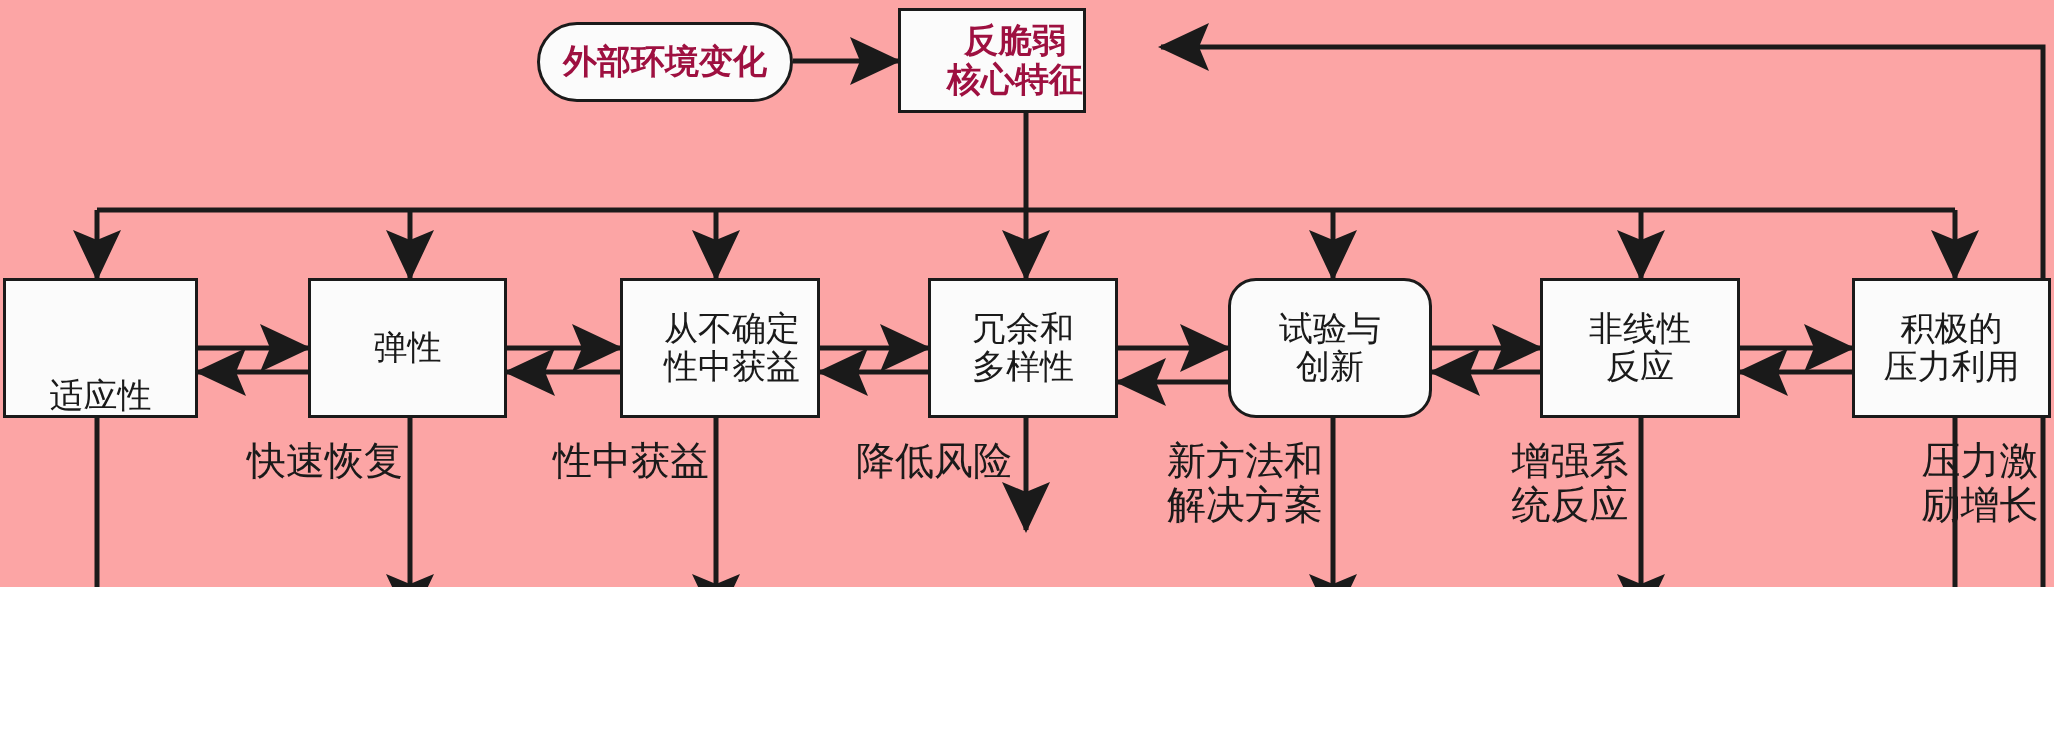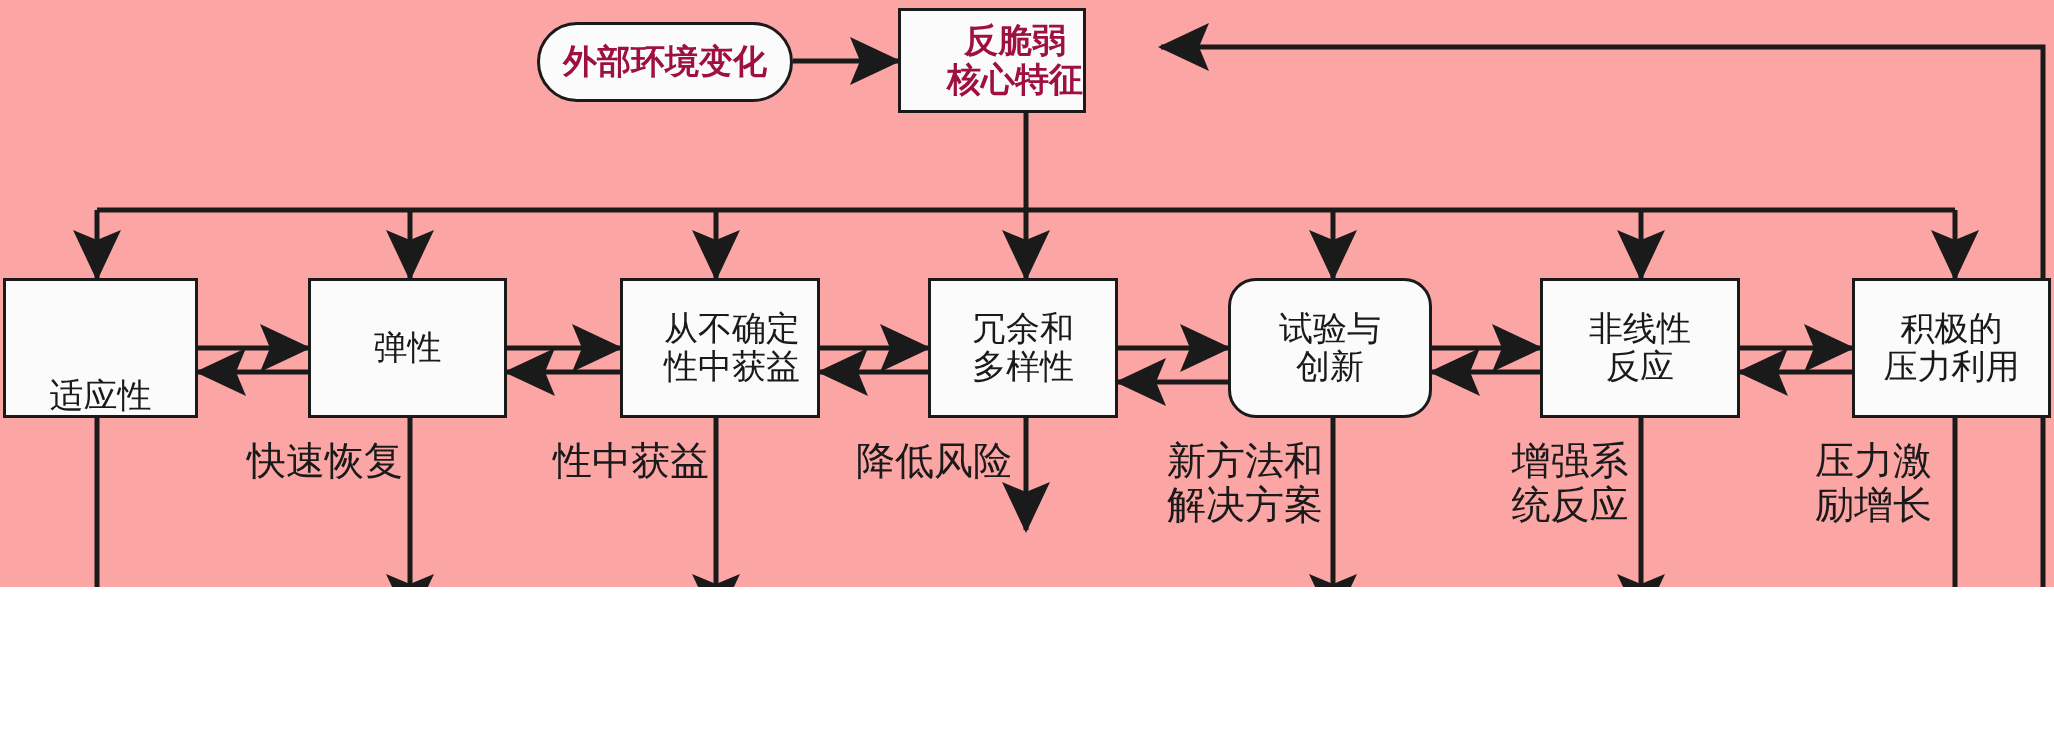--- a/index.html
+++ b/index.html
@@ -123,16 +123,16 @@
   <div class="edge-label" style="left:546px;top:442px;width:170px;text-align:center;">性中获益</div>
 
   <div class="edge-label" style="left:846px;top:442px;width:176px;text-align:center;">降低风险</div>
 
   <div class="edge-label" style="left:1159px;top:442px;width:172px;text-align:center;">新方法和
 解决方案</div>
 
   <div class="edge-label" style="left:1500px;top:442px;width:140px;text-align:center;">增强系
 统反应</div>
 
-  <div class="edge-label" style="left:1815px;top:442px;width:140px;text-align:left;">压力激
+  <div class="edge-label" style="left:1910px;top:442px;width:140px;text-align:center;">压力激
 励增长</div>
 
 </div>
 
 </body></html>

